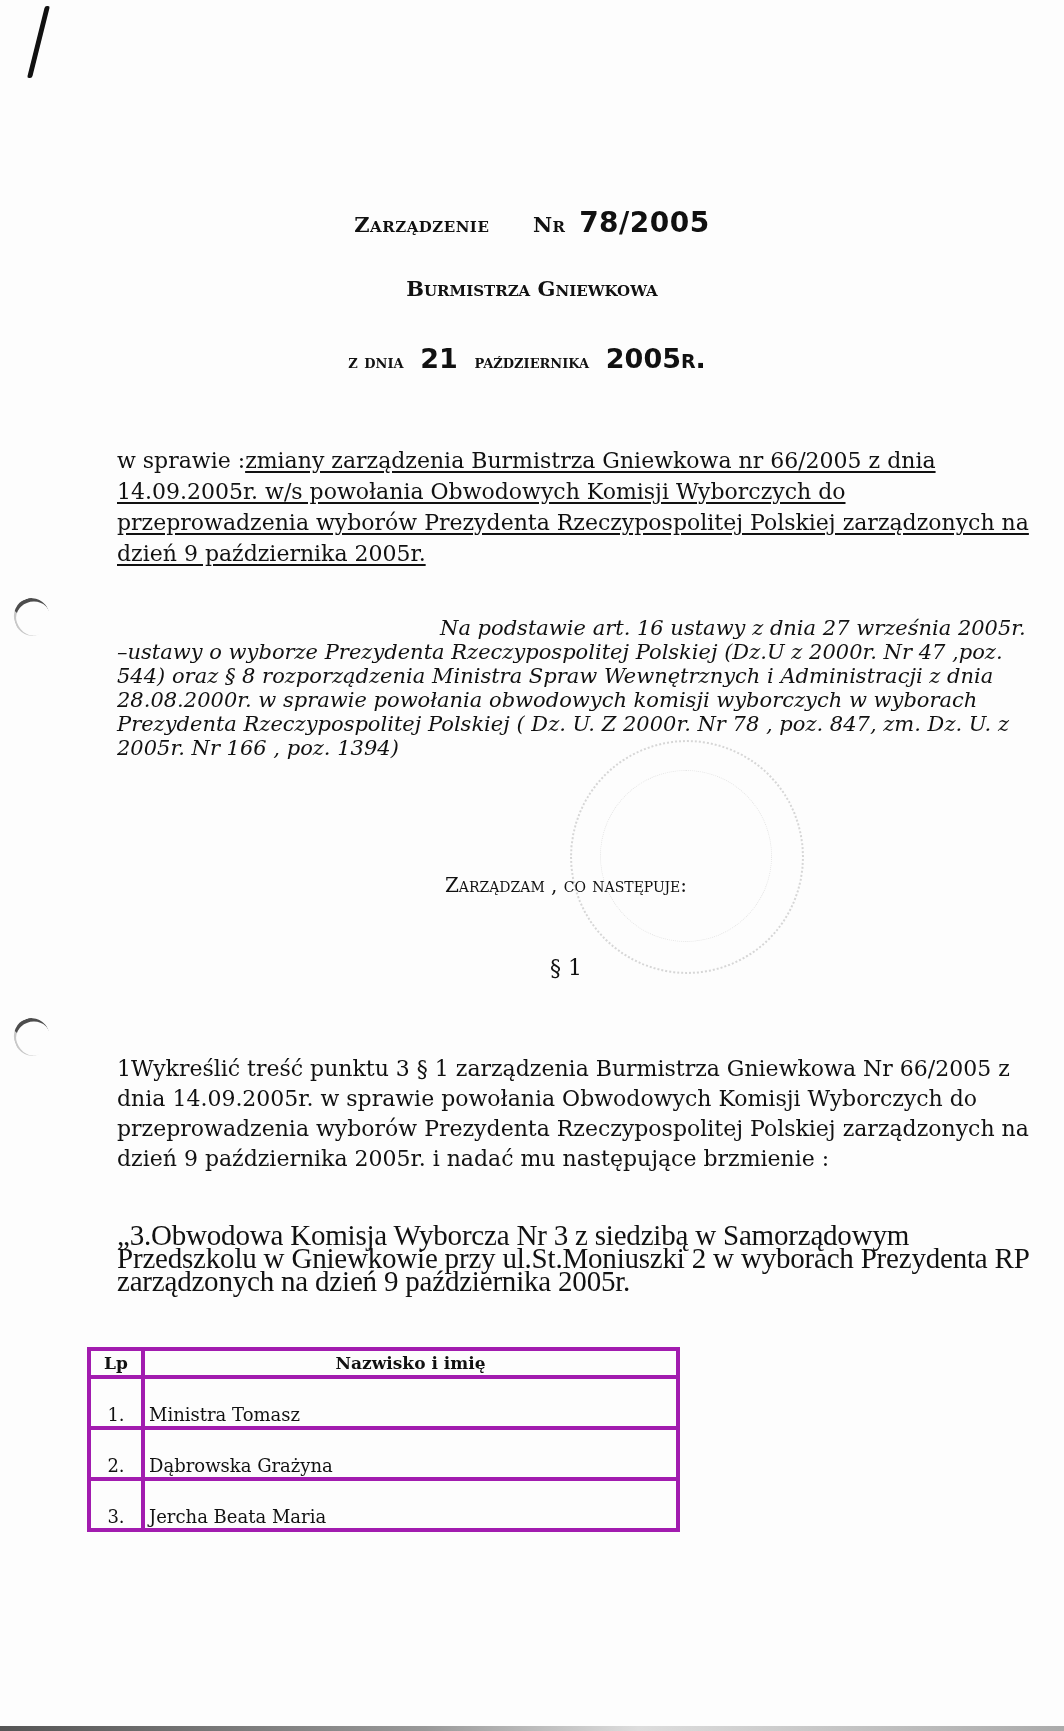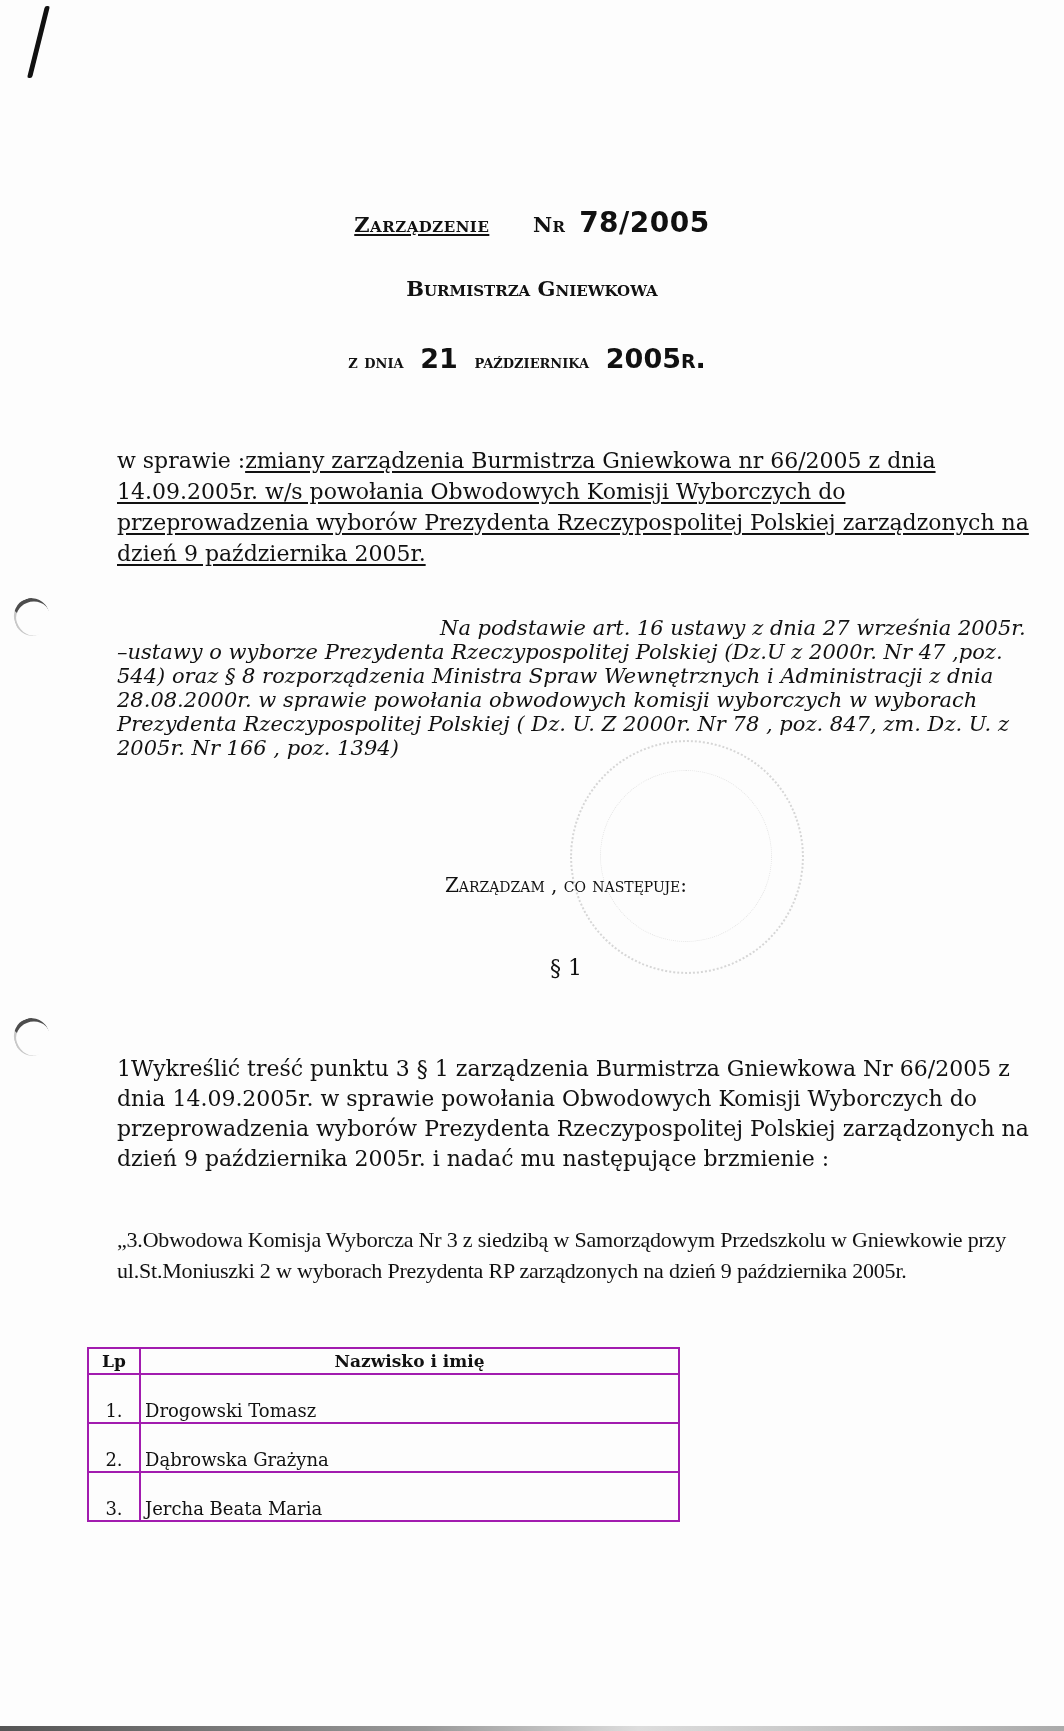--- a/index.html
+++ b/index.html
@@ -26,40 +26,40 @@
   .title2 { left: 0; width: 1064px; top: 276px; text-align: center; font-weight: bold; font-size: 21px; }
   .title3 { left: 0; width: 1064px; top: 343px; text-align: center; font-weight: bold; font-size: 19px; }
   .title3 .big { font-family: "DejaVu Sans", sans-serif; font-size: 27px; margin: 0 10px; }
   .subject { left: 117px; top: 445px; width: 920px; font-size: 22px; line-height: 31px; font-family: "DejaVu Serif", serif; }
   .subject u { text-decoration: underline; text-underline-offset: 3px; }
   .basis { left: 117px; top: 616px; width: 925px; font-size: 21px; line-height: 24px; font-style: italic; font-family: "DejaVu Serif", serif; }
   .basis .indent { display: inline-block; width: 323px; }
   .order { left: 0; width: 1064px; top: 873px; text-align: center; font-size: 20px; font-family: "DejaVu Serif", serif; padding-left: 68px; box-sizing: border-box; }
   .para { left: 0; width: 1064px; top: 955px; text-align: center; font-size: 22px; padding-left: 68px; box-sizing: border-box; }
   .body1 { left: 117px; top: 1054px; width: 930px; font-size: 22px; line-height: 30px; font-family: "DejaVu Serif", serif; }
-  .body2 { left: 117px; top: 1224px; width: 930px; font-size: 22px; line-height: 31px; font-family: "Liberation Serif", serif; letter-spacing: -.2px; }
+  .body2 { left: 117px; top: 1224px; width: 930px; font-size: 29px; line-height: 23px; font-family: "Liberation Serif", serif; letter-spacing: -.2px; }
   table.members { position: absolute; left: 87px; top: 1347px; width: 593px; border-collapse: collapse; font-family: "DejaVu Serif", serif; }
-  table.members th, table.members td { border: 2px solid #a21caf; padding: 0 4px; }
+  table.members th, table.members td { border: 4px solid #a21caf; padding: 0 4px; }
   table.members th { height: 24px; font-size: 17px; font-weight: bold; text-align: center; }
   table.members th.lp { width: 42px; }
   table.members td { height: 46px; vertical-align: bottom; font-size: 18px; padding-bottom: 1px; }
   table.members td.num { text-align: center; }
   .bottom-edge { left: 0; top: 1726px; width: 1064px; height: 5px; background: linear-gradient(90deg,#555,#999 40%,#ddd 60%,#aaa); }
 </style>
 </head>
 <body>
 
 <div class="abs slash-mark"></div>
 <div class="abs punch" style="left:14px;top:598px;"></div>
 <div class="abs punch" style="left:14px;top:1018px;"></div>
 <div class="abs stamp"></div>
 <div class="abs stamp-inner"></div>
 
 <div class="abs title1">
-  <span class="sc" style="font-variant: small-caps; text-decoration: underline;">Zarządzenie</span>
+  <span class="sc" style="font-variant: small-caps;">Zarządzenie</span>
   <span class="sc" style="font-variant: small-caps; margin-left: 34px;">Nr</span>
   <span class="num">78/2005</span>
 </div>
 
 <div class="abs title2" style="font-variant: small-caps;">Burmistrza Gniewkowa</div>
 
 <div class="abs title3">
   <span style="font-variant: small-caps;">z dnia</span>
   <span class="big">21</span>
   <span style="font-variant: small-caps;">października</span>
@@ -85,21 +85,21 @@
 <table class="members">
   <thead>
     <tr>
       <th class="lp">Lp</th>
       <th>Nazwisko i imię</th>
     </tr>
   </thead>
   <tbody>
     <tr>
       <td class="num">1.</td>
-      <td>Drogowski Tomasz</td>
+      <td>Ministra Tomasz</td>
     </tr>
     <tr>
       <td class="num">2.</td>
       <td>Dąbrowska Grażyna</td>
     </tr>
     <tr>
       <td class="num">3.</td>
       <td>Jercha Beata Maria</td>
     </tr>
   </tbody>

